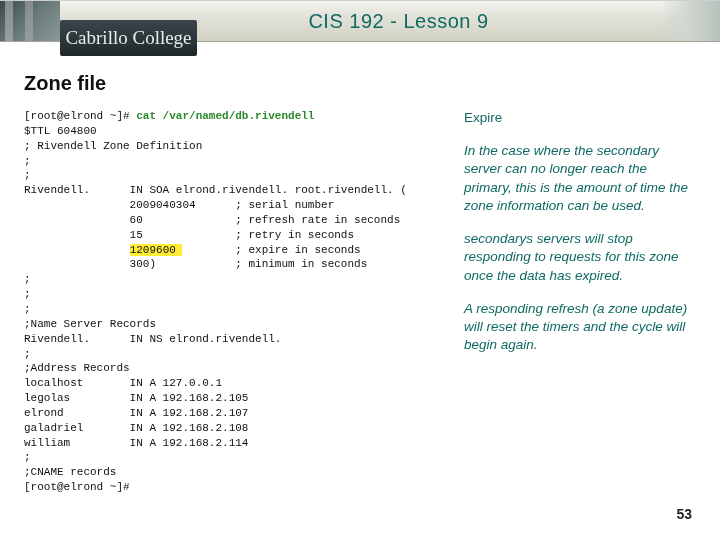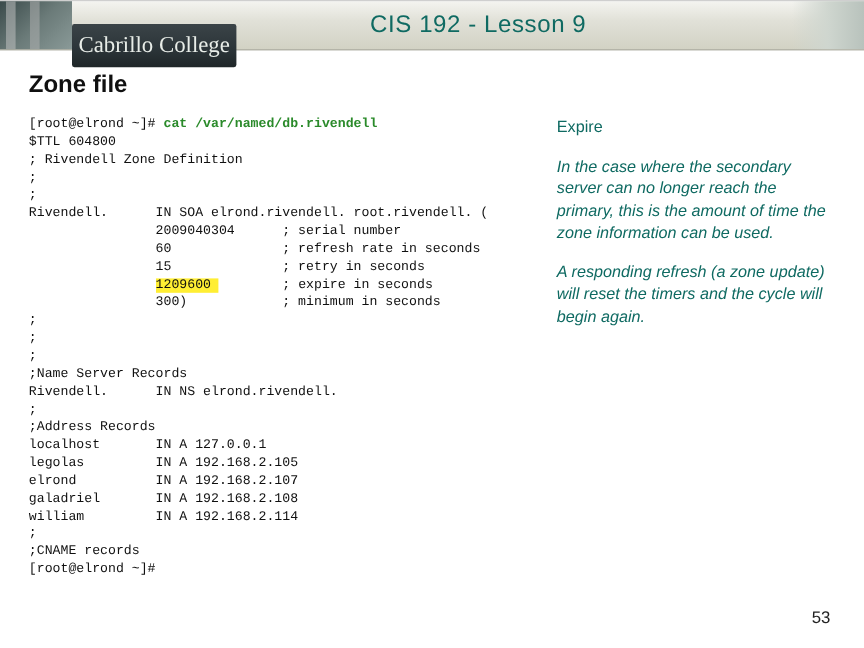--- a/index.html
+++ b/index.html
@@ -72,21 +72,21 @@
   }
   .body-area {
     padding: 10px 24px 0 24px;
     position: relative;
     height: 488px;
     box-sizing: border-box;
   }
   .section-title {
     font-size: 20px;
     font-weight: bold;
-    margin: 8px 0 14px 0;
+    margin: 20px 0 14px 0;
     color: #101010;
   }
   .two-col {
     display: flex;
   }
   .code-col {
     flex: 0 0 440px;
     font-family: "Courier New", monospace;
     font-size: 11px;
     line-height: 1.35;
@@ -112,20 +112,21 @@
   .right-col p {
     margin: 15px 0 12px 0;
     font-style: italic;
   }
   .page-num {
     position: absolute;
     right: 28px;
     bottom: 8px;
     font-size: 14px;
     color: #222222;
+    font-weight: bold;
   }
 </style>
 </head>
 <body>
 
 <div class="header-bar">
   <div class="header-photo"></div>
   <div class="logo-box">
     <span class="logo-text">Cabrillo College</span>
   </div>
@@ -161,19 +162,20 @@
 <span>elrond          IN A 192.168.2.107</span>
 <span>galadriel       IN A 192.168.2.108</span>
 <span>william         IN A 192.168.2.114</span>
 <span>;</span>
 <span>;CNAME records</span>
 <span>[root@elrond ~]#</span></div>
 
     <div class="right-col">
       <div class="lead">Expire</div>
       <p>In the case where the secondary server can no longer reach the primary, this is the amount of time the zone information can be used.</p>
+      <p>secondarys servers will stop responding to requests for this zone once the data has expired.</p>
       <p>A responding refresh (a zone update) will reset the timers and the cycle will begin again.</p>
     </div>
 
   </div>
 
   <div class="page-num">53</div>
 </div>
 
 </body></html>

